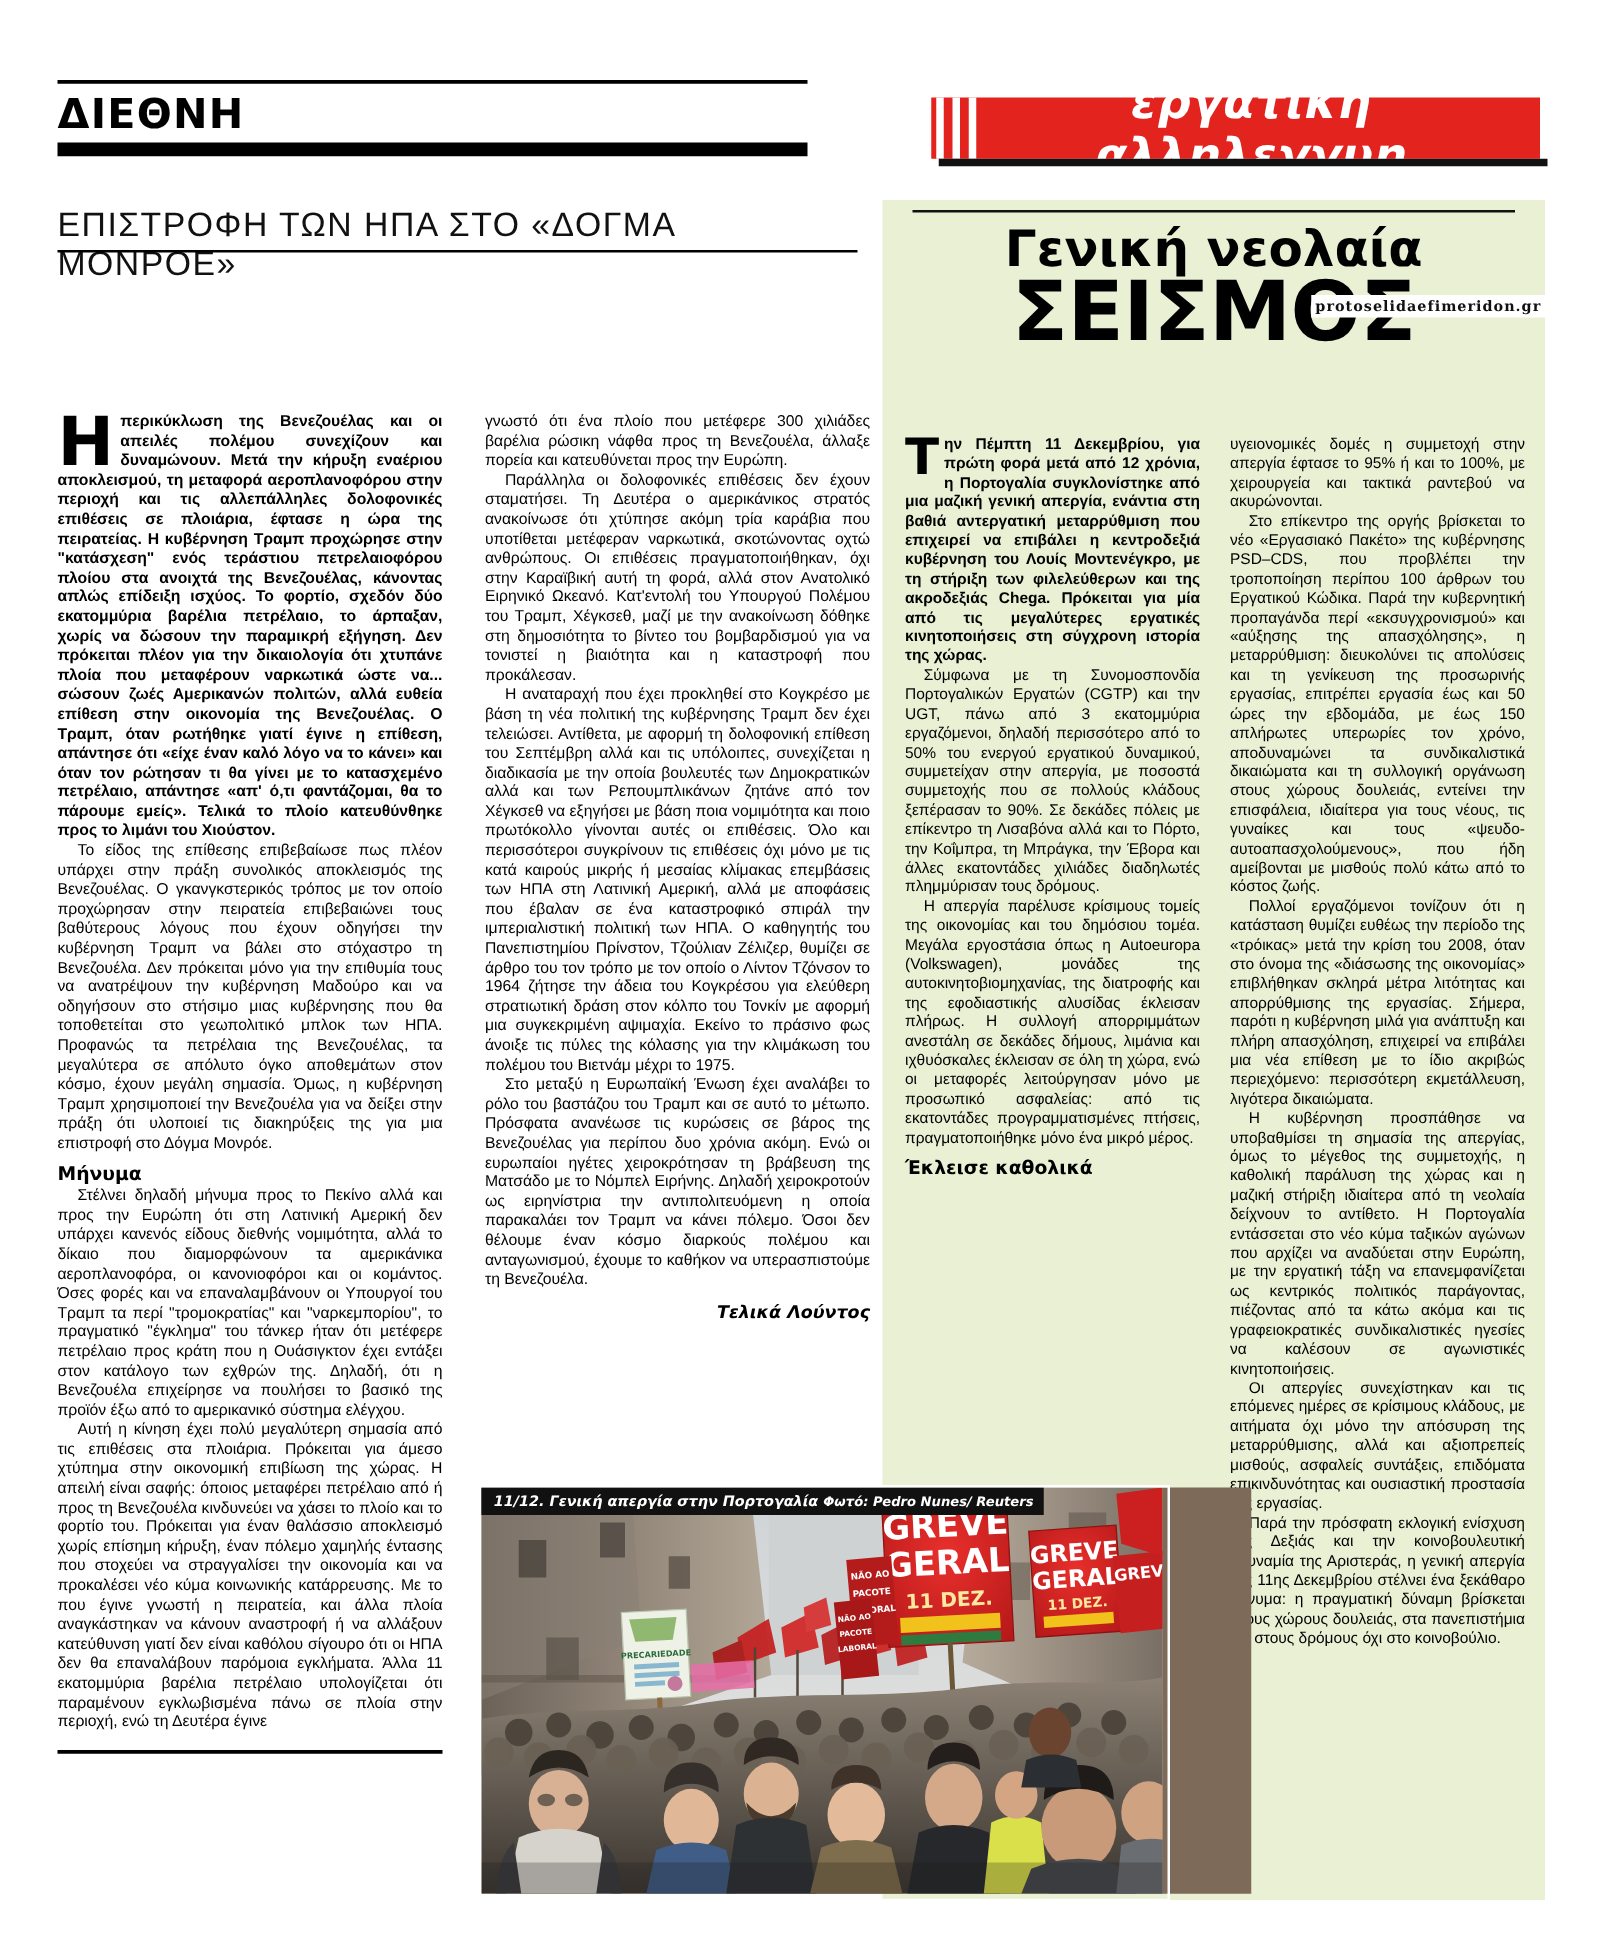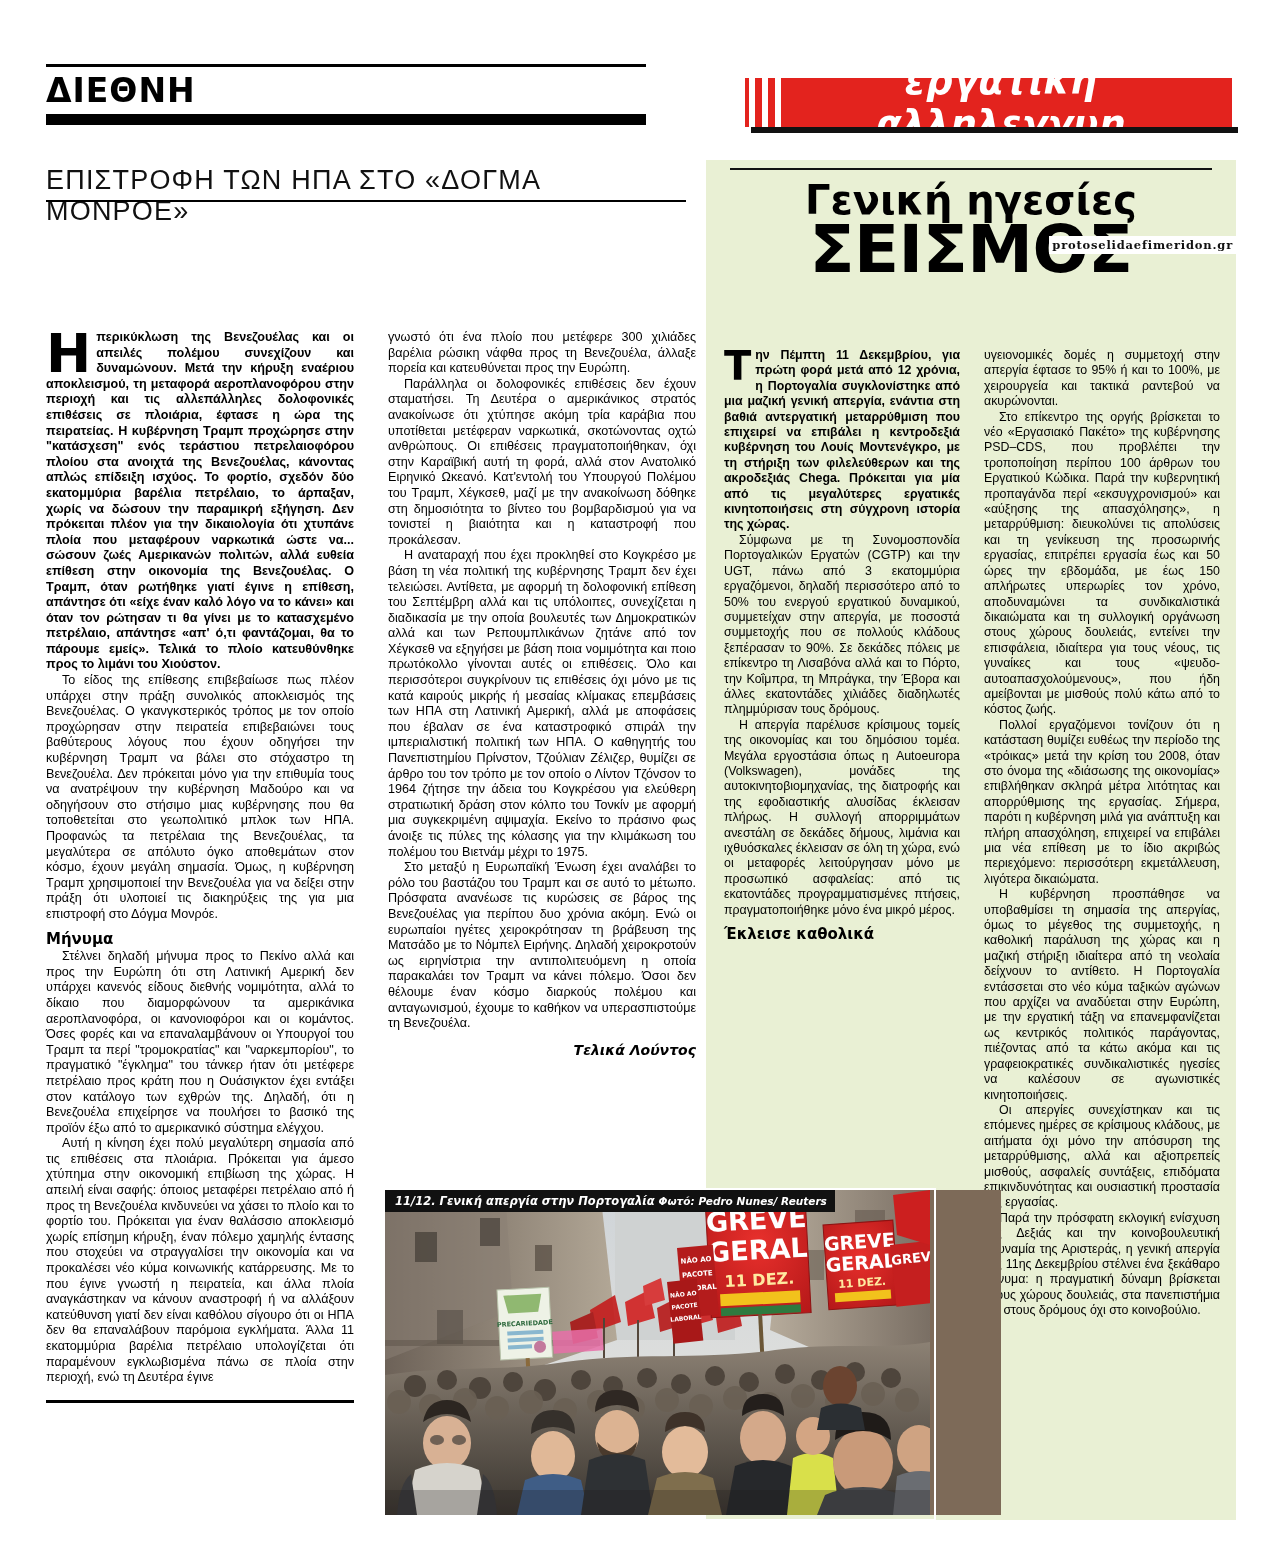--- a/index.html
+++ b/index.html
@@ -174,21 +174,21 @@
         <p>Η αναταραχή που έχει προκληθεί στο Κογκρέσο με βάση τη νέα πολιτική της κυβέρνησης Τραμπ δεν έχει τελειώσει. Αντίθετα, με αφορμή τη δολοφονική επίθεση του Σεπτέμβρη αλλά και τις υπόλοιπες, συνεχίζεται η διαδικασία με την οποία βουλευτές των Δημοκρατικών αλλά και των Ρεπουμπλικάνων ζητάνε από τον Χέγκσεθ να εξηγήσει με βάση ποια νομιμότητα και ποιο πρωτόκολλο γίνονται αυτές οι επιθέσεις. Όλο και περισσότεροι συγκρίνουν τις επιθέσεις όχι μόνο με τις κατά καιρούς μικρής ή μεσαίας κλίμακας επεμβάσεις των ΗΠΑ στη Λατινική Αμερική, αλλά με αποφάσεις που έβαλαν σε ένα καταστροφικό σπιράλ την ιμπεριαλιστική πολιτική των ΗΠΑ. Ο καθηγητής του Πανεπιστημίου Πρίνστον, Τζούλιαν Ζέλιζερ, θυμίζει σε άρθρο του τον τρόπο με τον οποίο ο Λίντον Τζόνσον το 1964 ζήτησε την άδεια του Κογκρέσου για ελεύθερη στρατιωτική δράση στον κόλπο του Τονκίν με αφορμή μια συγκεκριμένη αψιμαχία. Εκείνο το πράσινο φως άνοιξε τις πύλες της κόλασης για την κλιμάκωση του πολέμου του Βιετνάμ μέχρι το 1975.</p>
         <p>Στο μεταξύ η Ευρωπαϊκή Ένωση έχει αναλάβει το ρόλο του βαστάζου του Τραμπ και σε αυτό το μέτωπο. Πρόσφατα ανανέωσε τις κυρώσεις σε βάρος της Βενεζουέλας για περίπου δυο χρόνια ακόμη. Ενώ οι ευρωπαίοι ηγέτες χειροκρότησαν τη βράβευση της Ματσάδο με το Νόμπελ Ειρήνης. Δηλαδή χειροκροτούν ως ειρηνίστρια την αντιπολιτευόμενη η οποία παρακαλάει τον Τραμπ να κάνει πόλεμο. Όσοι δεν θέλουμε έναν κόσμο διαρκούς πολέμου και ανταγωνισμού, έχουμε το καθήκον να υπερασπιστούμε τη Βενεζουέλα.</p>
       </div>
       <div class="byline">Τελικά Λούντος</div>
     </div>
     <div class="clear"></div>
   </div>
 
   <div class="panel">
     <div class="panel-rule"></div>
-    <div class="panel-head1">Γενική ηγεσίες</div>
+    <div class="panel-head1">Γενική νεολαία</div>
     <div class="panel-head2">ΣΕΙΣΜΟΣ</div>
     <div class="watermark">protoselidaefimeridon.gr</div>
 
     <div class="panel-cols">
       <div class="pcol">
         <div class="ptext">
           <p class="lead">Την Πέμπτη 11 Δεκεμβρίου, για πρώτη φορά μετά από 12 χρόνια, η Πορτογαλία συγκλονίστηκε από μια μαζική γενική απεργία, ενάντια στη βαθιά αντεργατική μεταρρύθμιση που επιχειρεί να επιβάλει η κεντροδεξιά κυβέρνηση του Λουίς Μοντενέγκρο, με τη στήριξη των φιλελεύθερων και της ακροδεξιάς Chega. Πρόκειται για μία από τις μεγαλύτερες εργατικές κινητοποιήσεις στη σύγχρονη ιστορία της χώρας.</p>
           <p>Σύμφωνα με τη Συνομοσπονδία Πορτογαλικών Εργατών (CGTP) και την UGT, πάνω από 3 εκατομμύρια εργαζόμενοι, δηλαδή περισσότερο από το 50% του ενεργού εργατικού δυναμικού, συμμετείχαν στην απεργία, με ποσοστά συμμετοχής που σε πολλούς κλάδους ξεπέρασαν το 90%. Σε δεκάδες πόλεις με επίκεντρο τη Λισαβόνα αλλά και το Πόρτο, την Κοΐμπρα, τη Μπράγκα, την Έβορα και άλλες εκατοντάδες χιλιάδες διαδηλωτές πλημμύρισαν τους δρόμους.</p>
           <p>Η απεργία παρέλυσε κρίσιμους τομείς της οικονομίας και του δημόσιου τομέα. Μεγάλα εργοστάσια όπως η Autoeuropa (Volkswagen), μονάδες της αυτοκινητοβιομηχανίας, της διατροφής και της εφοδιαστικής αλυσίδας έκλεισαν πλήρως. Η συλλογή απορριμμάτων ανεστάλη σε δεκάδες δήμους, λιμάνια και ιχθυόσκαλες έκλεισαν σε όλη τη χώρα, ενώ οι μεταφορές λειτούργησαν μόνο με προσωπικό ασφαλείας: από τις εκατοντάδες προγραμματισμένες πτήσεις, πραγματοποιήθηκε μόνο ένα μικρό μέρος.</p>
           <div class="subhead">Έκλεισε καθολικά</div>

